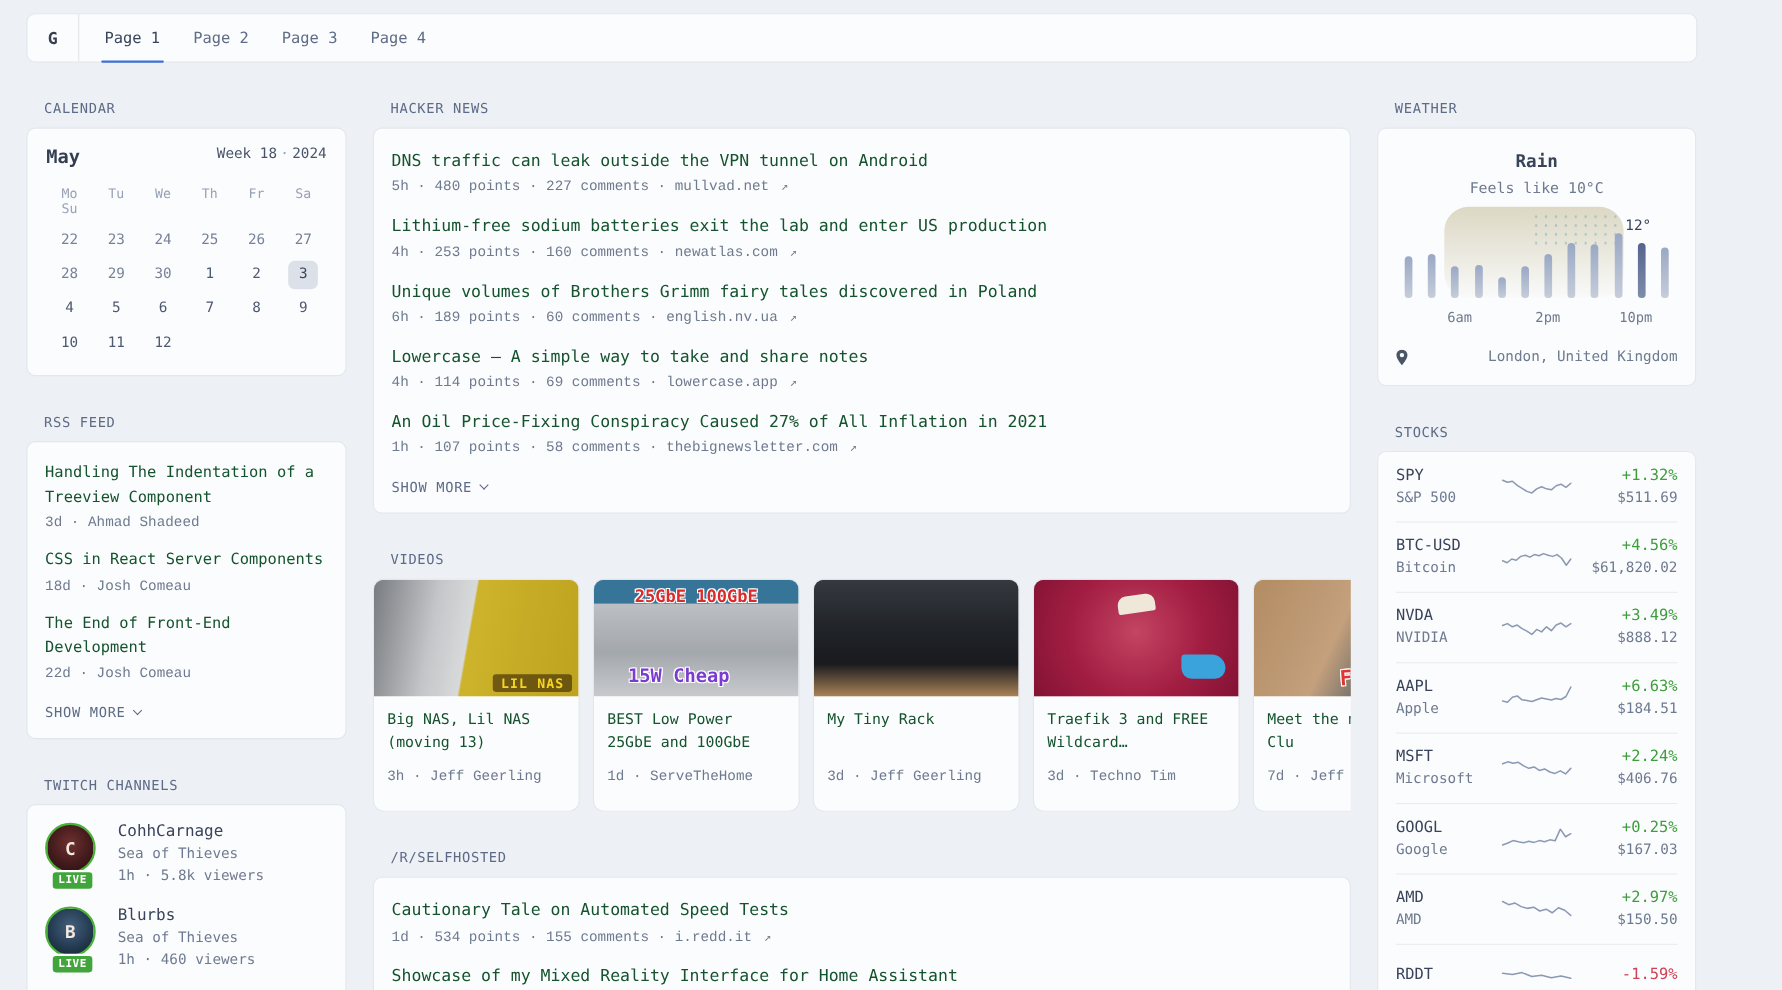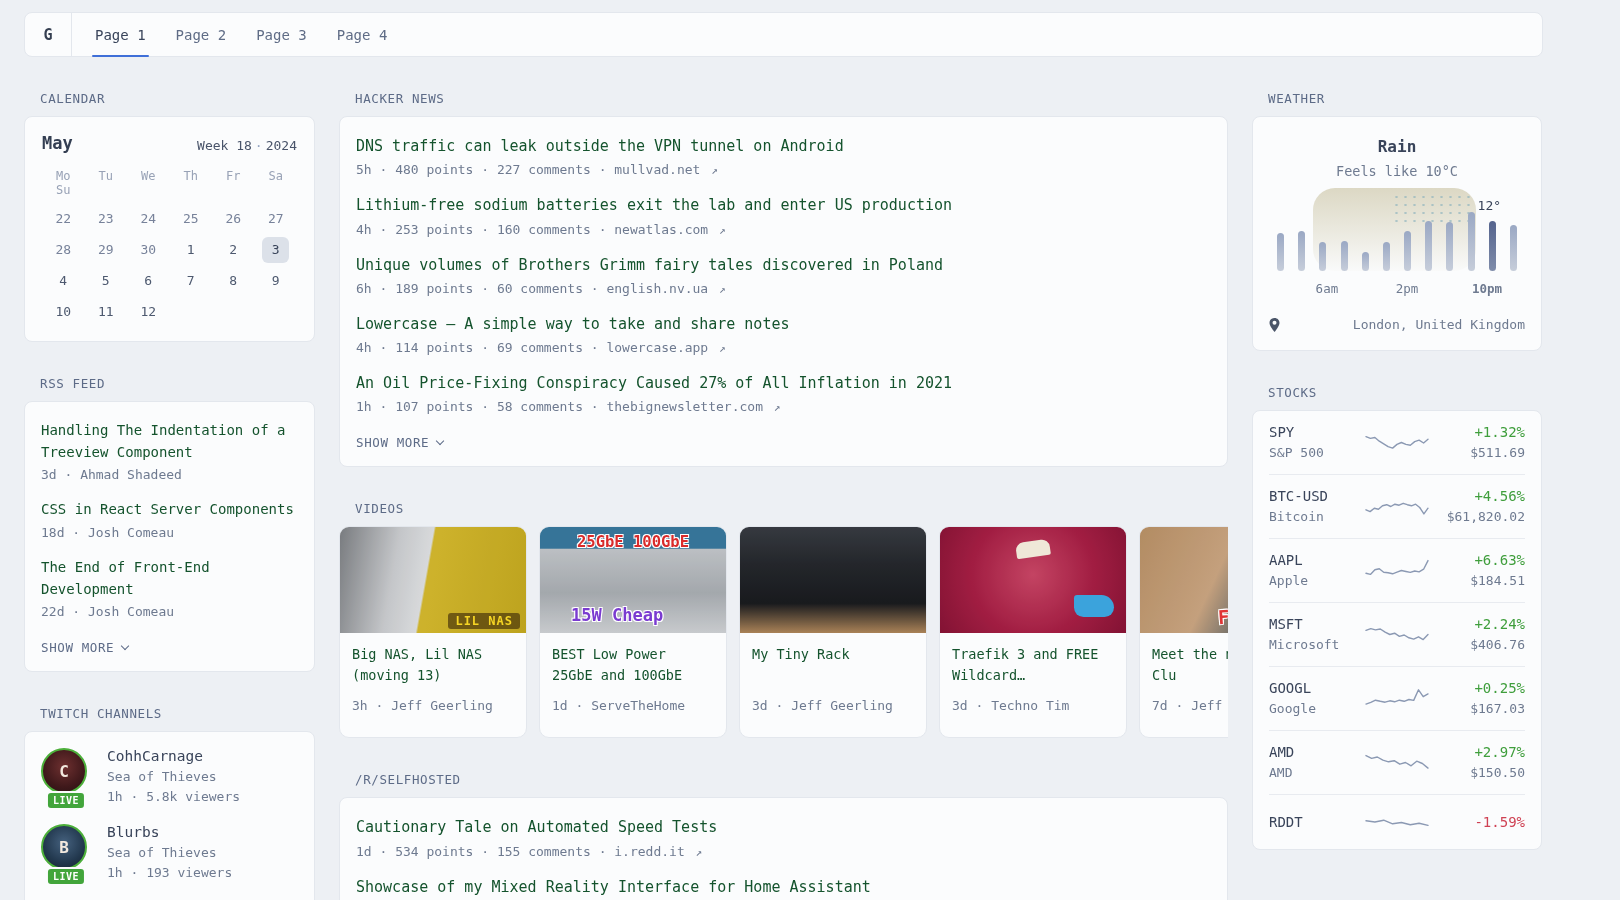--- a/index.html
+++ b/index.html
@@ -47,25 +47,25 @@
     font-size: 12.5px; letter-spacing: 0.6px; color: #5d6b87; cursor: pointer;
   }
   .chev {
     display: inline-block; width: 6px; height: 6px;
     border-right: 1.5px solid currentColor; border-bottom: 1.5px solid currentColor;
     transform: rotate(45deg); margin: -3px 0 0 8px;
   }
   .ext {
     font-size: 11px; color: #6e7a90; margin-left: 3px;
   }
-  .meta { font-size: 13px; color: #6e7a90; }
+  .meta { font-size: 13px; color: #6e7a90; font-family: Liberation Mono, monospace; }
   a.link { color: #14532d; text-decoration: none; cursor: pointer; }
   
   .cal-card { padding: 16px 17px 14px; }
-  .cal-head { display: flex; justify-content: space-between; align-items: flex-end; }
+  .cal-head { display: flex; justify-content: space-between; align-items: flex-start; }
   .cal-month { font-size: 17px; font-weight: bold; color: #333e52; }
   .cal-week { font-size: 13px; color: #49546a; }
   .cal-week .dot { color: #93a4c2; margin: 0 3px; }
   .cal-weekdays, #cal-grid { display: grid; grid-template-columns: repeat(6, 1fr); }
   .cal-weekdays { margin: 16px 0 6px; }
   .cal-weekdays span { text-align: center; font-size: 12px; color: #98a2b6; }
   .cal-cell { height: 31px; display: flex; align-items: center; justify-content: center; }
   .cal-cell span {
     font-size: 13px; color: #4d596f; min-width: 27px; height: 26px;
     display: inline-flex; align-items: center; justify-content: center; border-radius: 6px;
@@ -309,21 +309,21 @@
         </div>
       </div>
       <div class="channel">
         <div class="avatar-wrap">
           <div class="avatar a-blurbs">B</div>
           <div class="live-badge">LIVE</div>
         </div>
         <div>
           <div class="name">Blurbs</div>
           <div class="game">Sea of Thieves</div>
-          <div class="viewers">1h · 193 viewers</div>
+          <div class="viewers">1h · 460 viewers</div>
         </div>
       </div>
       <div class="channel">
         <div class="avatar-wrap">
           <div class="avatar a-prime offline">P</div>
         </div>
         <div>
           <div class="name">ThePrimeagen</div>
         </div>
       </div>
@@ -440,21 +440,21 @@
             <div class="wbar" style="height: 65%;"></div>
             <div class="wbar" style="height: 78%;"></div>
             <div class="wbar hot" style="height: 66%;"></div>
             <div class="wbar" style="height: 60%;"></div>
           </div>
         <span class="w-temp-label">12°</span>
       </div>
       <div class="w-times" id="weather-times">
           <span style="left: 20.8%;">6am</span>
           <span style="left: 54.2%;">2pm</span>
-          <span style="left: 87.5%; font-weight: bold;">10pm</span>
+          <span style="left: 87.5%;">10pm</span>
         </div>
       <div class="w-loc">
         <svg width="11" height="14" viewBox="0 0 11 14">
           <path d="M5.5 0C2.5 0 .5 2.2.5 4.9c0 3.4 5 9.1 5 9.1s5-5.7 5-9.1C10.5 2.2 8.5 0 5.5 0zm0 6.8a2 2 0 110-4 2 2 0 010 4z" fill="#4a5568"></path>
         </svg>
         <span>London, United Kingdom</span>
       </div>
     </div>
 
     <h2 class="section-title">STOCKS</h2>
@@ -480,20 +480,33 @@
         <svg class="spark" viewBox="0 0 64 27">
             <polyline points="1.0,16.8 5.1,18.6 9.3,15.2 13.4,16.3 17.5,12.8 21.7,11.7 25.8,13.5 29.9,11.2 34.1,12.2 38.2,10.3 42.3,11.7 46.5,12.8 50.6,11.2 54.7,14.5 58.9,20.9 63.0,15.2"></polyline>
           </svg>
         <div class="stock-right">
           <div class="stock-chg up">+4.56%</div>
           <div class="stock-price">$61,820.02</div>
         </div>
       </div>
       <div class="stock-row">
         <div class="stock-left">
+          <div class="stock-sym">NVDA</div>
+          <div class="stock-name">NVIDIA</div>
+        </div>
+        <svg class="spark" viewBox="0 0 64 27">
+            <polyline points="1.0,11.7 5.4,9.9 9.9,12.8 14.3,11.2 18.7,14.5 23.1,16.8 27.6,19.8 32.0,15.2 36.4,17.4 40.9,12.8 45.3,16.3 49.7,11.2 54.1,9.4 58.6,12.8 63.0,9.9"></polyline>
+          </svg>
+        <div class="stock-right">
+          <div class="stock-chg up">+3.49%</div>
+          <div class="stock-price">$888.12</div>
+        </div>
+      </div>
+      <div class="stock-row">
+        <div class="stock-left">
           <div class="stock-sym">AAPL</div>
           <div class="stock-name">Apple</div>
         </div>
         <svg class="spark" viewBox="0 0 64 27">
             <polyline points="1.0,16.3 5.4,17.4 9.9,12.8 14.3,11.7 18.7,15.2 23.1,15.8 27.6,16.8 32.0,15.2 36.4,13.5 40.9,14.5 45.3,15.4 49.7,14.0 54.1,14.9 58.6,12.2 63.0,3.6"></polyline>
           </svg>
         <div class="stock-right">
           <div class="stock-chg up">+6.63%</div>
           <div class="stock-price">$184.51</div>
         </div>

